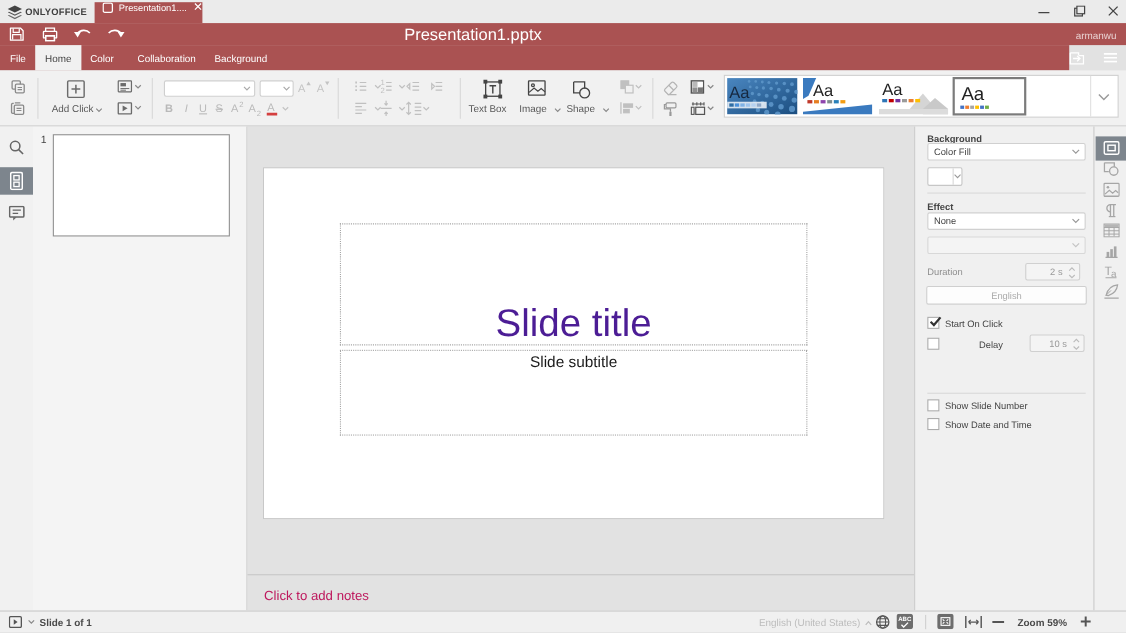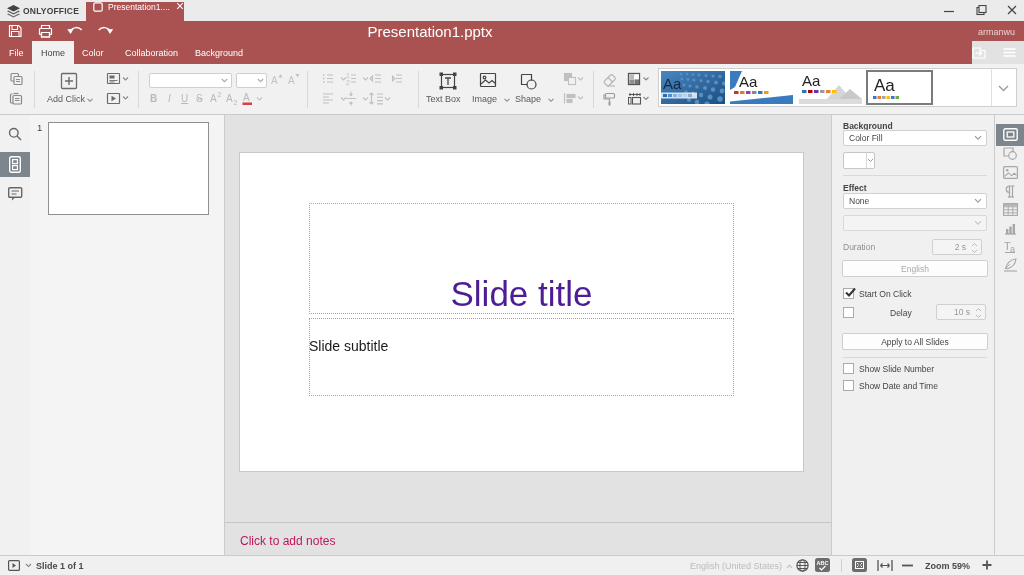--- a/index.html
+++ b/index.html
@@ -396,21 +396,21 @@
   <span style="position:absolute;left:7px;top:7px;font-size:9.5px;color:#444;">1</span>
   <div id="thumb"></div>
 </div>
 <div class="abs" id="canvas">
   <div id="slide"></div>
   <div class="phbox" style="left:84px;top:88px;width:425px;height:111px;"></div>
   <div class="phbox" style="left:84px;top:203px;width:425px;height:78px;"></div>
   <div style="position:absolute;left:84px;top:88px;width:425px;height:111px;display:flex;align-items:flex-end;justify-content:center;">
     <span style="font-size:35px;color:#4c1d95;">Slide title</span>
   </div>
-  <div style="position:absolute;left:84px;top:222px;width:425px;text-align:left;">
+  <div style="position:absolute;left:84px;top:206px;width:425px;text-align:center;">
     <span style="font-size:14px;color:#1a1a1a;">Slide subtitle</span>
   </div>
   <div id="notesline"></div>
   <div id="notes">Click to add notes</div>
 </div>
 <div class="abs" id="rpanel">
   <div class="rp rlabel" style="top:6px;">Background</div>
   <div class="rp rpw rsel" style="top:15px;">Color Fill
     <svg class="car" width="8" height="6" viewBox="0 0 8 6">
         <path d="M1 1.2 l3 3 3 -3" fill="none" stroke="#999" stroke-width="1.1"></path>
@@ -446,21 +446,20 @@
       <path d="M2 6.5 L5 9.5 L11 2.5" fill="none" stroke="#333" stroke-width="2"></path>
     </svg>
   <div class="cblabel" style="left:27px;top:174px;text-align:right;">Start On Click</div>
   <div class="cb" style="left:11px;top:192px;"></div>
   <div class="cblabel" style="left:10px;top:193px;margin-left:48px;">Delay</div>
   <div class="spin" style="left:104px;top:189px;">10 s
     <svg style="position:absolute;right:3px;top:2px" width="7" height="12" viewBox="0 0 7 12">
         <path d="M1 4 l2.5 -2.5 2.5 2.5 M1 8 l2.5 2.5 2.5 -2.5" fill="none" stroke="#bbb" stroke-width="1"></path>
       </svg>
   </div>
-  <div class="rbtn" style="top:218px;color:#444;">Apply to All Slides</div>
   <div class="rhr" style="top:242px;"></div>
   <div class="cb" style="left:11px;top:248px;"></div>
   <div class="cblabel" style="left:27px;top:249px;">Show Slide Number</div>
   <div class="cb" style="left:11px;top:265px;"></div>
   <div class="cblabel" style="left:27px;top:266px;">Show Date and Time</div>
 </div>
 <div class="abs" id="rstrip">
   <div style="position:absolute;left:1px;top:9px;width:29px;height:22px;background:#7d858d;"></div>
   <svg style="position:absolute;left:8px;top:13px" width="15" height="13" viewBox="0 0 15 13">
     <rect x="0.8" y="0.8" width="13.4" height="11.4" rx="1.5" fill="none" stroke="#fff" stroke-width="1.4"></rect>

